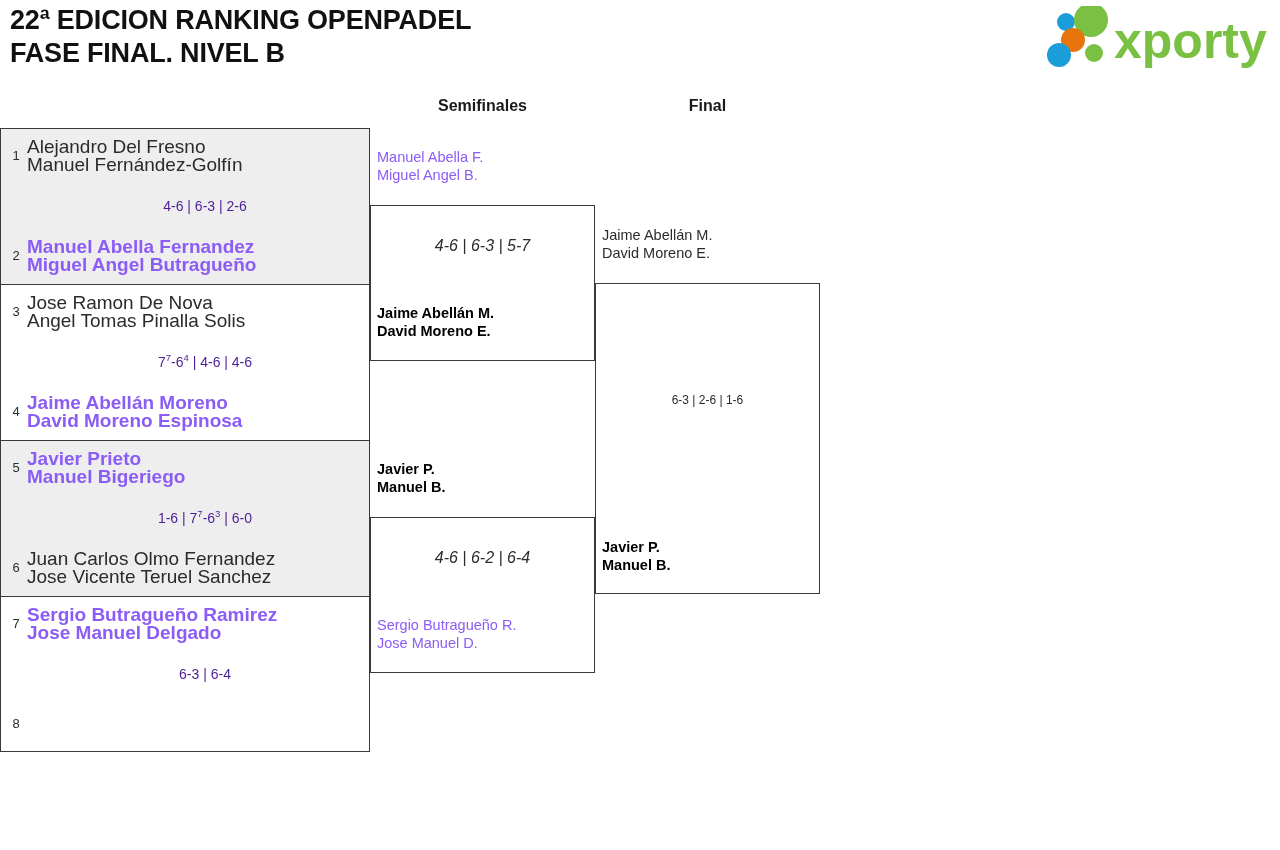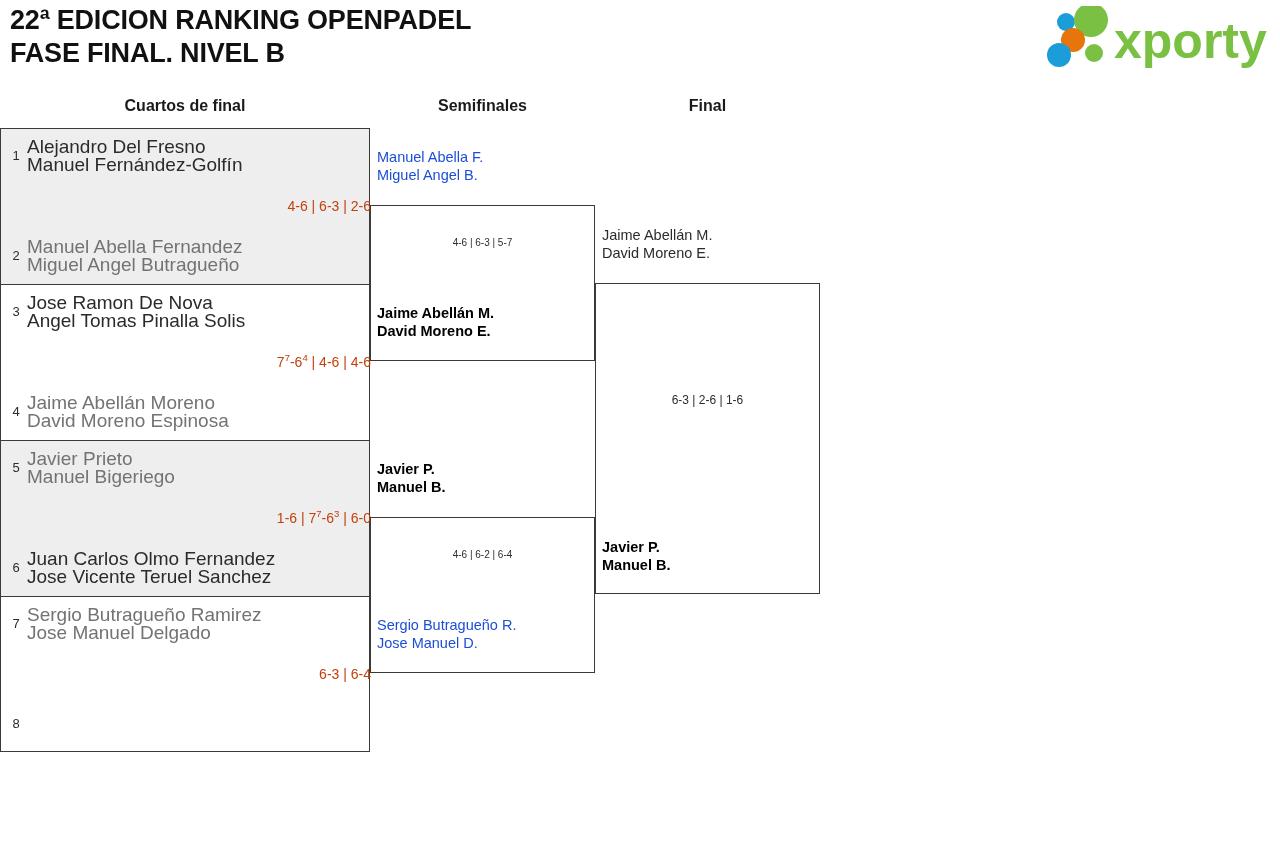--- a/index.html
+++ b/index.html
@@ -53,41 +53,41 @@
   }
   .seed.top { top: 19px; }
   .seed.bot { top: 119px; }
 
   .pair {
     position: absolute; left: 26px; font-size: 19px; line-height: 18px;
     color: #2b2b2b; white-space: nowrap;
   }
   .pair.top { top: 9px; }
   .pair.bot { top: 109px; }
-  .pair.winner { font-weight: 400; color: #737373; }
+  .pair.winner { font-weight: 700; color: #8b5cf6; }
 
   .r1-score {
     position: absolute; left: 0; width: 370px; top: 69px;
-    text-align: right; font-size: 14px; color: #c2410c; white-space: nowrap; padding-left: 38px;
+    text-align: center; font-size: 14px; color: #4c1d95; white-space: nowrap; padding-left: 38px;
   }
   .r1-score sup { font-size: 9.5px; vertical-align: super; line-height: 0; }
 
   
   .sf-names {
     position: absolute; left: 377px; font-size: 14.5px; line-height: 18px;
-    color: #1d4ed8; white-space: nowrap;
+    color: #8b5cf6; white-space: nowrap;
   }
   .sf-names.winner { font-weight: 700; color: #000000; }
   .sf-box {
     position: absolute; left: 370px; width: 225px;
     border: 1px solid #3a3a3a; background: transparent;
   }
   .sf-score {
     position: absolute; left: 370px; width: 225px; text-align: center;
-    font-size: 10px; color: #2b2b2b; white-space: nowrap;
+    font-size: 16px; color: #2b2b2b; white-space: nowrap; font-style: italic;
   }
 
   
   .fin-names {
     position: absolute; left: 602px; font-size: 14.5px; line-height: 18px;
     color: #2b2b2b; white-space: nowrap;
   }
   .fin-names.winner { font-weight: 700; color: #000000; }
   .fin-box {
     position: absolute; left: 595px; width: 225px;
@@ -114,21 +114,20 @@
         <circle cx="20" cy="16" r="9" fill="#1b9dd9"></circle>
         <circle cx="45" cy="14" r="17" fill="#7ac143"></circle>
         <circle cx="27" cy="34" r="12" fill="#e8740c"></circle>
         <circle cx="13" cy="49" r="12" fill="#1b9dd9"></circle>
         <circle cx="48" cy="47" r="9" fill="#7ac143"></circle>
       </g>
       <text x="68" y="52" font-family="Liberation Sans, sans-serif" font-size="50" font-weight="700" fill="#7ac143">xporty</text>
     </svg>
   </div>
 
-  <div class="col-head qf">Cuartos de final</div>
   <div class="col-head sf">Semifinales</div>
   <div class="col-head fin">Final</div>
 
   <div class="r1">
 
     <div class="r1-match shaded">
       <div class="seed top">1</div>
       <div class="pair top">
         <div>Alejandro Del Fresno</div>
         <div>Manuel Fernández-Golfín</div>

